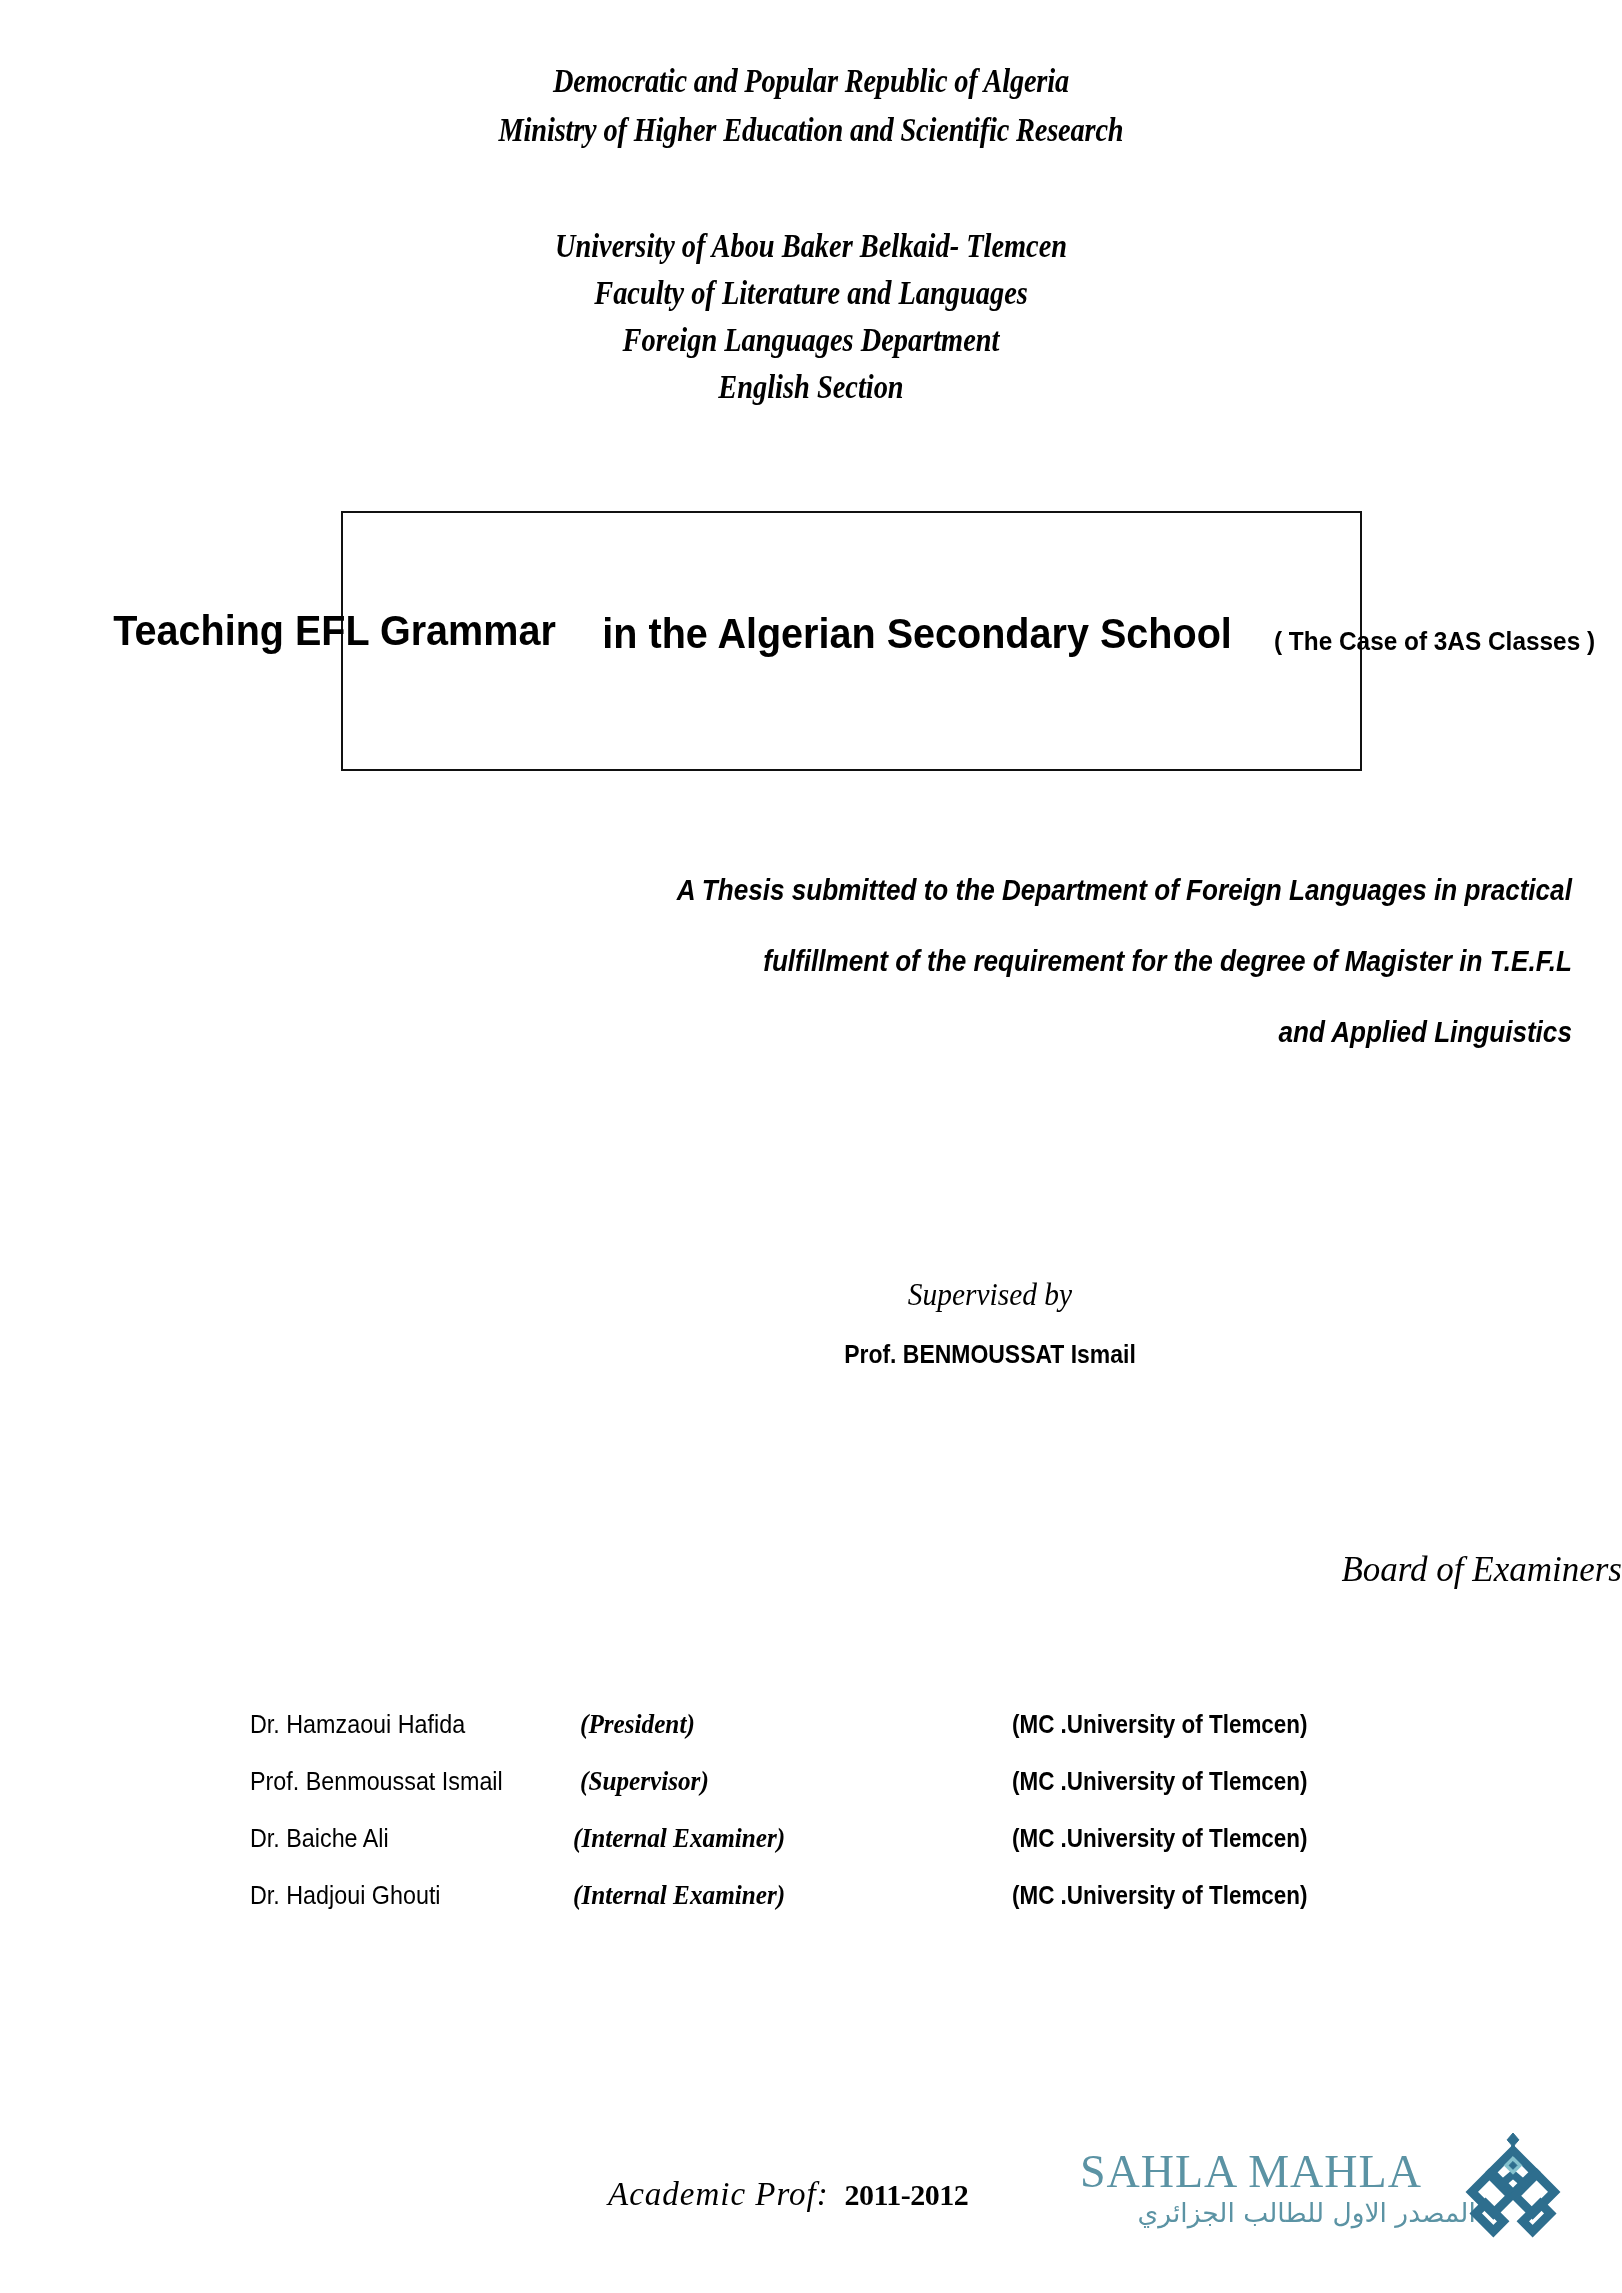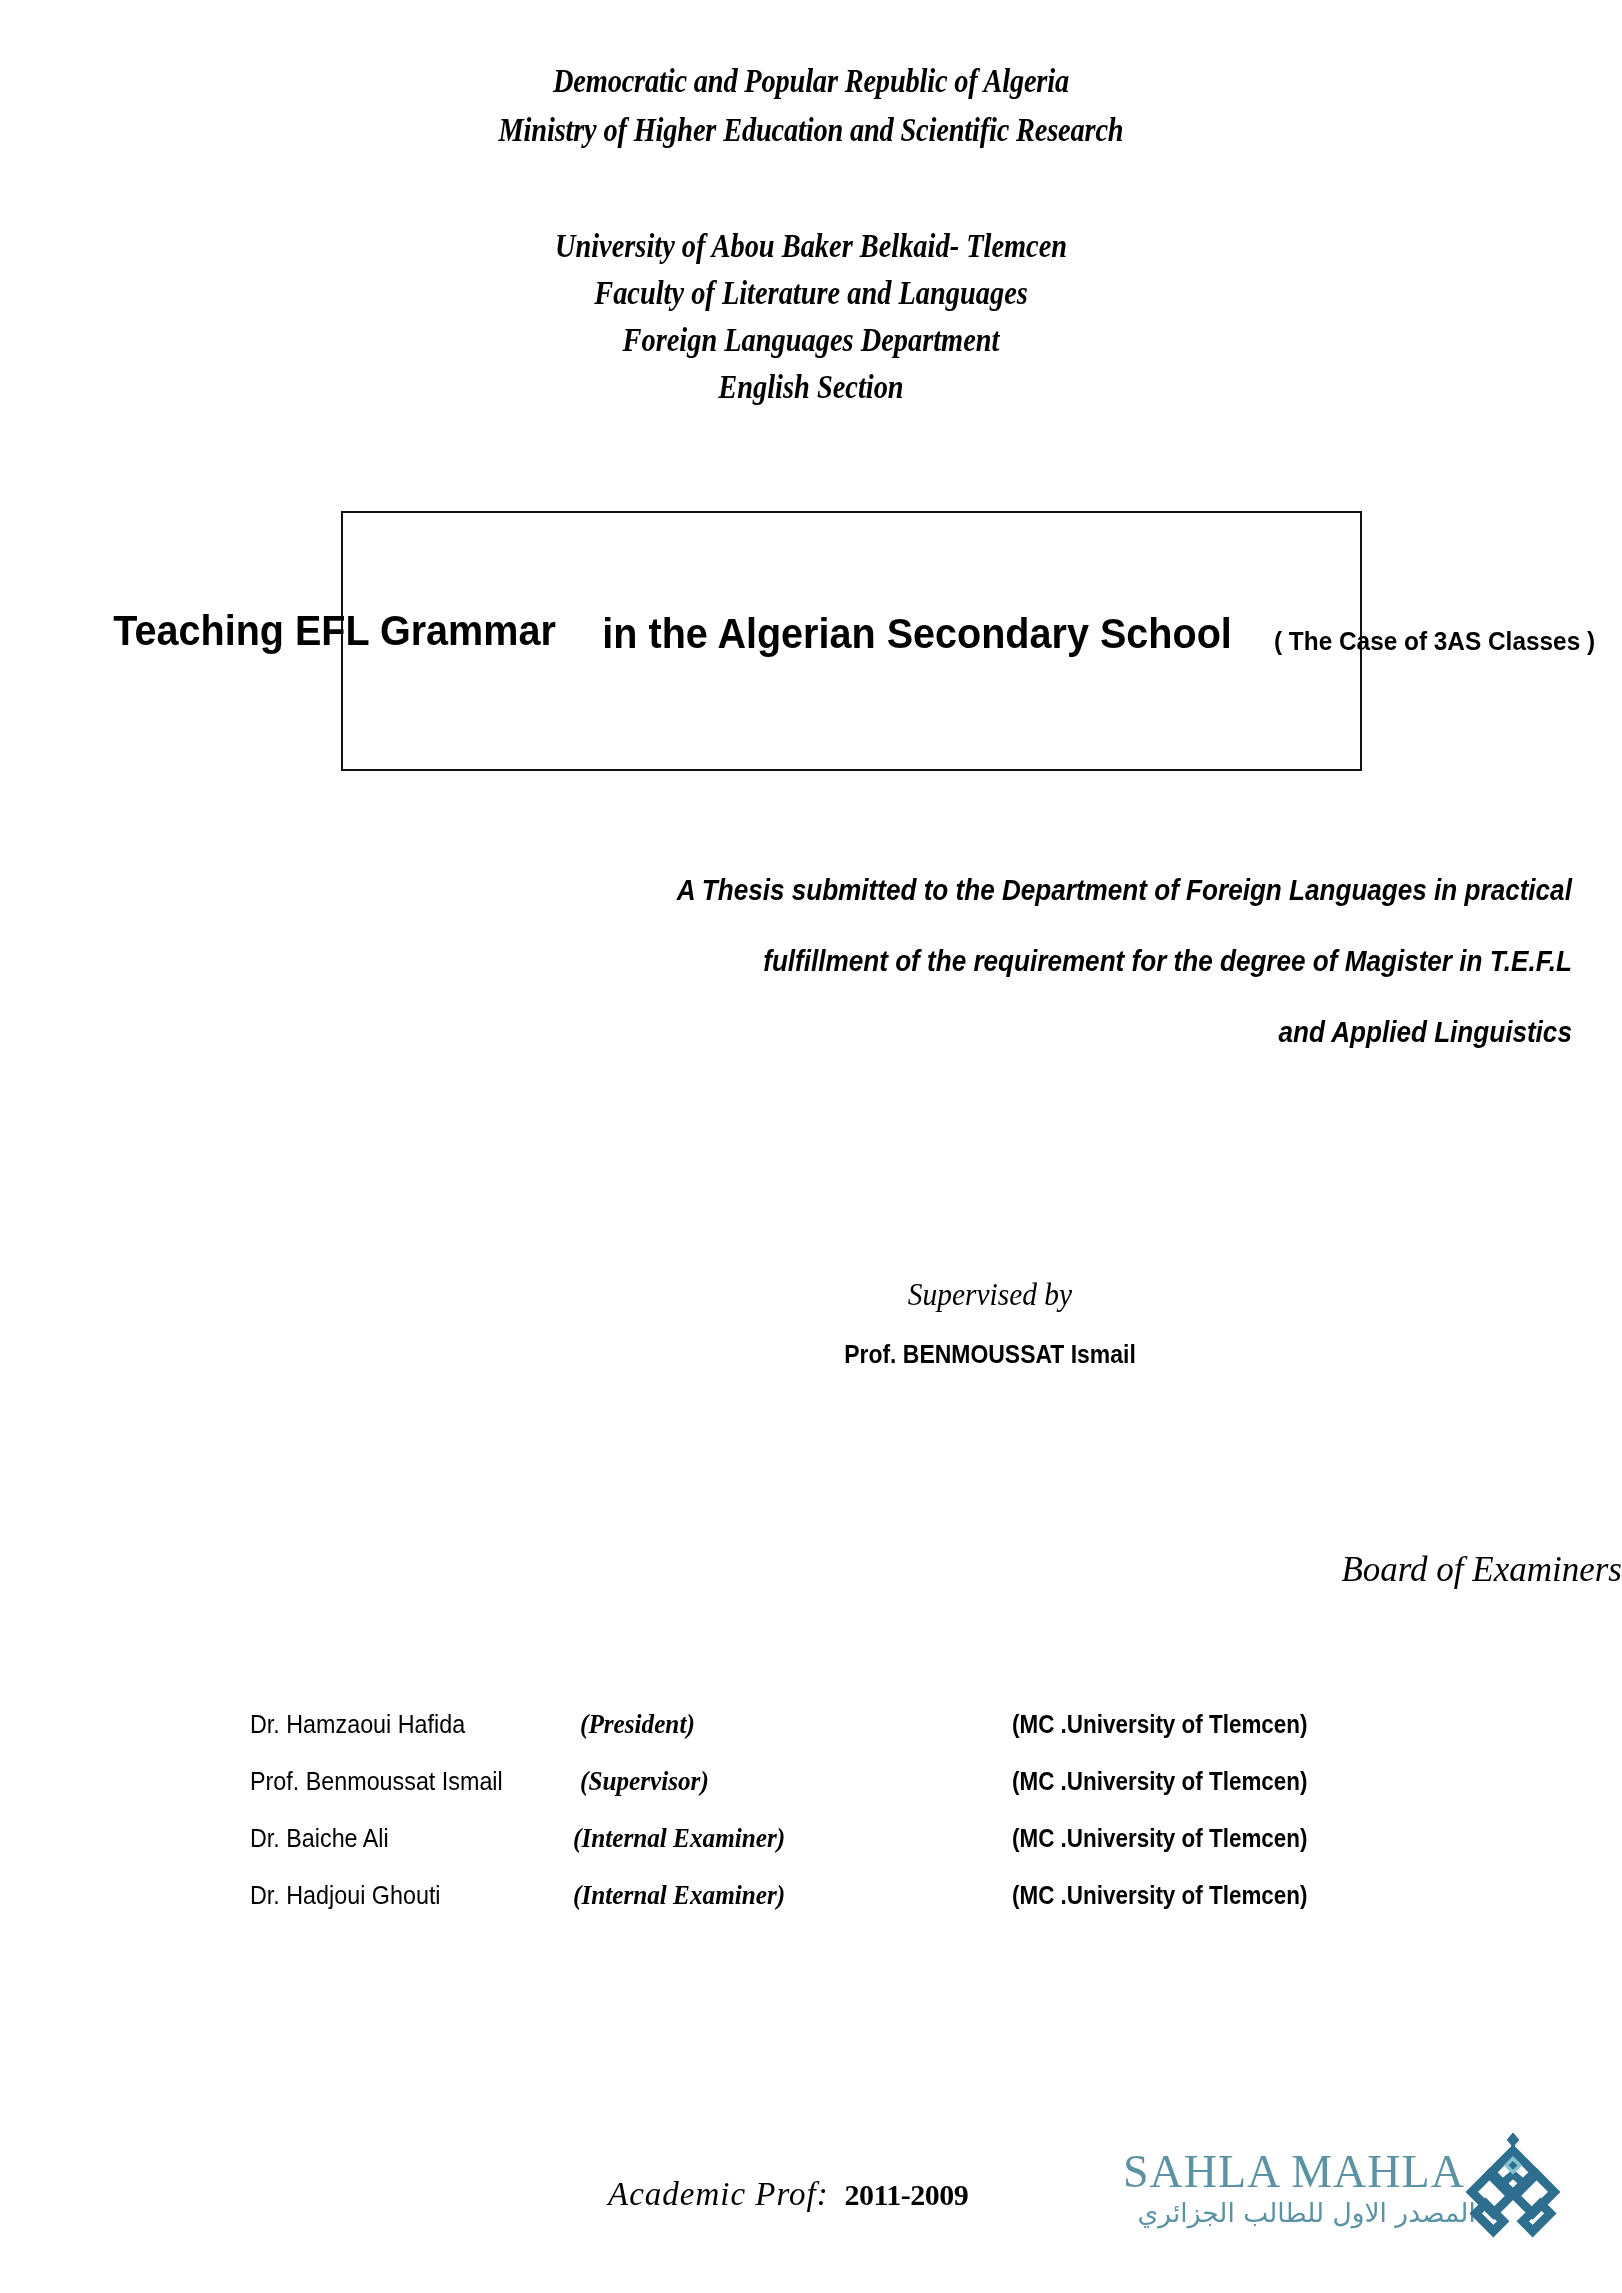--- a/index.html
+++ b/index.html
@@ -256,21 +256,20 @@
   .logo-wordmark {
     position: absolute;
     left: 3.9px;
     top: 9.8px;
     font-family: "Liberation Serif", "DejaVu Serif", serif;
     font-weight: normal;
     font-size: 46px;
     line-height: 53px;
     letter-spacing: 1px;
     white-space: nowrap;
-    margin-left: 43px;
   }
   .logo-arabic {
     position: absolute;
     left: 7.8px;
     top: 61px;
     width: 392px;
     text-align: right;
     direction: rtl;
     font-family: "DejaVu Sans", sans-serif;
     font-size: 26.5px;
@@ -340,21 +339,21 @@
       <span class="exam-inst">(MC .University of Tlemcen)</span>
     </div>
     <div class="exam-row wide">
       <span class="exam-name">Dr. Hadjoui  Ghouti</span>
       <span class="exam-role">(Internal Examiner)</span>
       <span class="exam-inst">(MC .University of Tlemcen)</span>
     </div>
   </div>
 
   <div class="academic-year">
-    <span class="ay-label">Academic Prof:</span><span class="ay-value">2011-2009</span>
+    <span class="ay-label">Academic Prof:</span><span class="ay-value">2011-2012</span>
   </div>
 
   <div class="logo">
     <div class="logo-wordmark" id="logo-wordmark" style="color: rgb(91, 147, 164);">SAHLA MAHLA</div>
     <div class="logo-arabic" id="logo-arabic" style="color: rgb(91, 147, 164);">المصدر الاول للطالب الجزائري</div>
     <div class="logo-emblem">
       <svg viewBox="0 0 108 112" width="106" height="110" aria-hidden="true">
         <g id="emblem-group" fill="#2e6e8e" stroke="#2e6e8e" stroke-linejoin="miter">
 
           <polygon points="54,2 60,9 54,16 48,9"></polygon>

